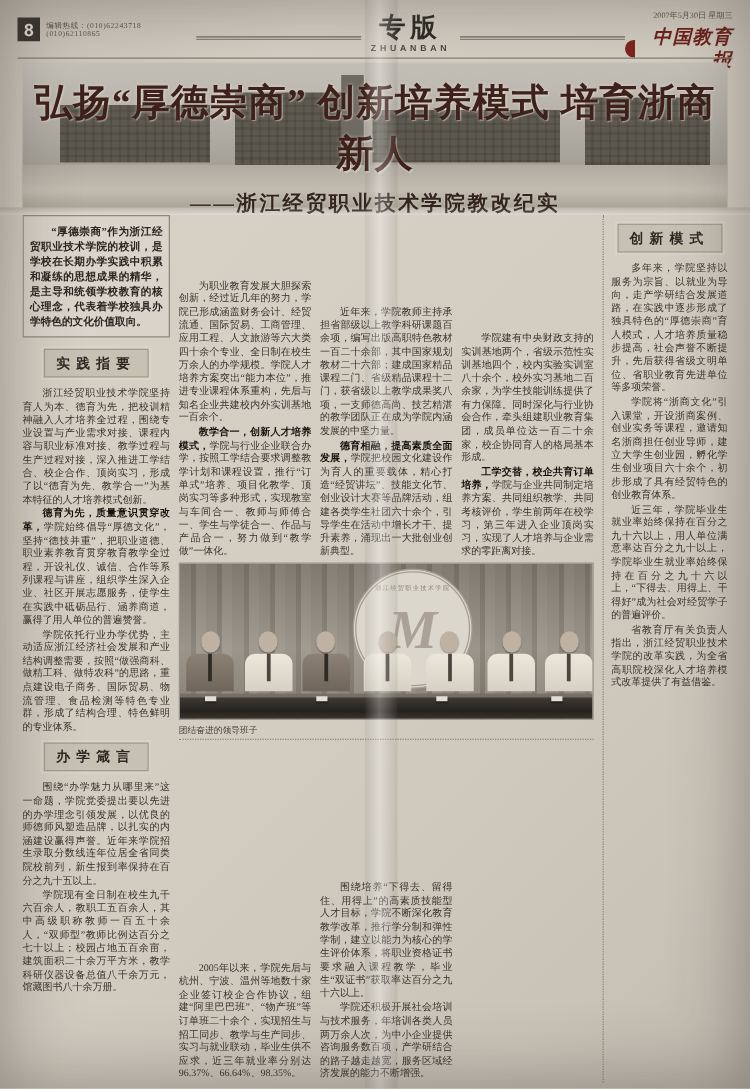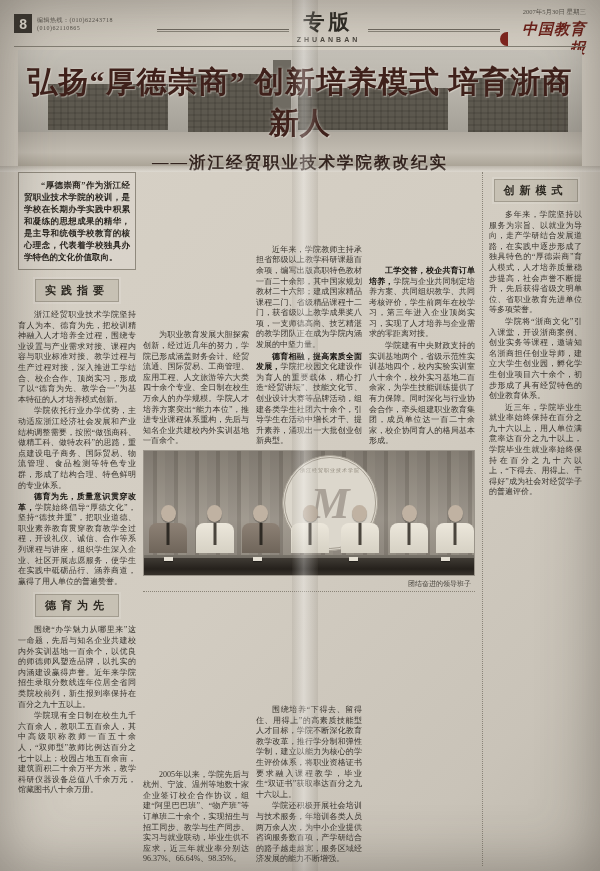--- a/index.html
+++ b/index.html
@@ -82,21 +82,21 @@
   .person{position:absolute;bottom:16px;width:42px;height:54px;}
   .person .head{width:15px;height:17px;border-radius:50%;background:#c0b2a2;margin:0 auto;box-shadow:0 1px 1px rgba(0,0,0,.3);}
   .person .torso{width:38px;height:30px;margin:1px auto 0;background:linear-gradient(#ece7db,#d6d1c4);border-radius:8px 8px 0 0;position:relative;}
   .person .torso::after{content:"";position:absolute;left:50%;top:0;width:3px;height:22px;background:#4a453d;transform:translateX(-50%);}
   .person.dark .torso{background:linear-gradient(#8d8175,#6f655a);}
   .person.dark .torso::after{background:#2e2a24;}
   .table{position:absolute;left:0;bottom:0;width:100%;height:20px;
     background:linear-gradient(#47423b,#25211c 70%,#38332c);}
   .table::before{content:"";position:absolute;top:0;left:0;width:100%;height:3px;background:rgba(210,204,192,.35);}
   .paper{position:absolute;bottom:14px;width:9px;height:4px;background:#e4dfd3;box-shadow:0 1px 1px rgba(0,0,0,.4);}
-  .caption{text-align:right;font-size:7px;color:#45413a;padding:3px 4px 0 0;}
+  .caption{font-size:7px;color:#45413a;padding:3px 4px 0 0;}
   .photo-sep{border-bottom:1px dotted #8a8478;margin:2px 0 4px;}
 </style>
 </head>
 <body>
 
 <div class="masthead">
   <div class="mh-left">
     <div class="pn-box">8</div>
     <div class="hotline">编辑热线：(010)62243718　(010)62110865</div>
   </div>
@@ -129,39 +129,40 @@
 <div class="headline">
   <h1>弘扬“厚德崇商” 创新培养模式 培育浙商新人</h1>
   <h2>——浙江经贸职业技术学院教改纪实</h2>
 </div>
 
 <div class="cols">
   <div class="col col-1">
       <div class="intro-box">“厚德崇商”作为浙江经贸职业技术学院的校训，是学校在长期办学实践中积累和凝练的思想成果的精华，是主导和统领学校教育的核心理念，代表着学校独具办学特色的文化价值取向。</div>
       <div class="sec-h">实践指要</div>
       <p class="body">浙江经贸职业技术学院坚持育人为本、德育为先，把校训精神融入人才培养全过程，围绕专业设置与产业需求对接、课程内容与职业标准对接、教学过程与生产过程对接，深入推进工学结合、校企合作、顶岗实习，形成了以“德育为先、教学合一”为基本特征的人才培养模式创新。</p>
+      <p class="body"><b>德育为先，质量意识贯穿改革，</b>学院始终倡导“厚德文化”，坚持“德技并重”，把职业道德、职业素养教育贯穿教育教学全过程，开设礼仪、诚信、合作等系列课程与讲座，组织学生深入企业、社区开展志愿服务，使学生在实践中砥砺品行、涵养商道，赢得了用人单位的普遍赞誉。</p>
       <p class="body">学院依托行业办学优势，主动适应浙江经济社会发展和产业结构调整需要，按照“做强商科、做精工科、做特农科”的思路，重点建设电子商务、国际贸易、物流管理、食品检测等特色专业群，形成了结构合理、特色鲜明的专业体系。</p>
-      <p class="body"><b>德育为先，质量意识贯穿改革，</b>学院始终倡导“厚德文化”，坚持“德技并重”，把职业道德、职业素养教育贯穿教育教学全过程，开设礼仪、诚信、合作等系列课程与讲座，组织学生深入企业、社区开展志愿服务，使学生在实践中砥砺品行、涵养商道，赢得了用人单位的普遍赞誉。</p>
-      <div class="sec-h">德育为先</div>
-      <p class="body">围绕“办学魅力从哪里来”这一命题，先后与知名企业共建校内外实训基地一百余个，以优良的师德师风塑造品牌，以扎实的内涵建设赢得声誉。近年来学院招生录取分数线连年位居全省同类院校前列，新生报到率保持在百分之九十五以上。</p>
+      <div class="sec-h">办学箴言</div>
+      <p class="body">围绕“办学魅力从哪里来”这一命题，学院党委提出要以先进的办学理念引领发展，以优良的师德师风塑造品牌，以扎实的内涵建设赢得声誉。近年来学院招生录取分数线连年位居全省同类院校前列，新生报到率保持在百分之九十五以上。</p>
       <p class="body">学院现有全日制在校生九千六百余人，教职工五百余人，其中高级职称教师一百五十余人，“双师型”教师比例达百分之七十以上；校园占地五百余亩，建筑面积二十余万平方米，教学科研仪器设备总值八千余万元，馆藏图书八十余万册。</p>
     </div>
 
   <div class="mid">
     <div class="midrow top">
       <div class="mc">
           <p class="body">为职业教育发展大胆探索创新，经过近几年的努力，学院已形成涵盖财务会计、经贸流通、国际贸易、工商管理、应用工程、人文旅游等六大类四十余个专业、全日制在校生万余人的办学规模。学院人才培养方案突出“能力本位”，推进专业课程体系重构，先后与知名企业共建校内外实训基地一百余个。</p>
+          <p class="body"><b>教学合一，创新人才培养模式，</b>学院与行业企业联合办学，按照工学结合要求调整教学计划和课程设置，推行“订单式”培养、项目化教学、顶岗实习等多种形式，实现教室与车间合一、教师与师傅合一、学生与学徒合一、作品与产品合一，努力做到“教学做”一体化。</p>
         </div>
       <div class="mc">
           <p class="body">近年来，学院教师主持承担省部级以上教学科研课题百余项，编写出版高职特色教材一百二十余部，其中国家规划教材二十六部；建成国家精品课程二门、省级精品课程十二门，获省级以上教学成果奖八项，一支师德高尚、技艺精湛的教学团队正在成为学院内涵发展的中坚力量。</p>
           <p class="body"><b>德育相融，提高素质全面发展，</b>学院把校园文化建设作为育人的重要载体，精心打造“经贸讲坛”、技能文化节、创业设计大赛等品牌活动，组建各类学生社团六十余个，引导学生在活动中增长才干、提升素养，涌现出一大批创业创新典型。</p>
         </div>
       <div class="mc">
+          <p class="body">学院建有中央财政支持的实训基地两个，省级示范性实训基地四个，校内实验实训室八十余个，校外实习基地二百余家，为学生技能训练提供了有力保障。同时深化与行业协会合作，牵头组建职业教育集团，成员单位达一百二十余家，校企协同育人的格局基本形成。</p>
           <p class="body"><b>工学交替，校企共育订单培养，</b>学院与企业共同制定培养方案、共同组织教学、共同考核评价，学生前两年在校学习，第三年进入企业顶岗实习，实现了人才培养与企业需求的零距离对接。</p>
-          <p class="body">学院建有中央财政支持的实训基地两个，省级示范性实训基地四个，校内实验实训室八十余个，校外实习基地二百余家，为学生技能训练提供了有力保障。同时深化与行业协会合作，牵头组建职业教育集团，成员单位达一百二十余家，校企协同育人的格局基本形成。</p>
         </div>
     </div>
 
     <div class="photo-wrap">
       <div class="photo">
         <div class="shade"></div>
         <div class="emblem">
           <div class="ring-text">浙江经贸职业技术学院</div>
           <div class="m">M</div>
         </div>
@@ -212,18 +213,19 @@
           <p class="body">学院还积极开展社会培训与技术服务，年培训各类人员两万余人次，为中小企业提供咨询服务数百项，产学研结合的路子越走越宽，服务区域经济发展的能力不断增强。</p>
         </div>
     </div>
   </div>
 
   <div class="col col-5">
       <div class="sec-h">创新模式</div>
       <p class="body">多年来，学院坚持以服务为宗旨、以就业为导向，走产学研结合发展道路，在实践中逐步形成了独具特色的“厚德崇商”育人模式，人才培养质量稳步提高，社会声誉不断提升，先后获得省级文明单位、省职业教育先进单位等多项荣誉。</p>
       <p class="body">学院将“浙商文化”引入课堂，开设浙商案例、创业实务等课程，邀请知名浙商担任创业导师，建立大学生创业园，孵化学生创业项目六十余个，初步形成了具有经贸特色的创业教育体系。</p>
       <p class="body">近三年，学院毕业生就业率始终保持在百分之九十六以上，用人单位满意率达百分之九十以上，学院毕业生就业率始终保持在百分之九十六以上，“下得去、用得上、干得好”成为社会对经贸学子的普遍评价。</p>
+      <p class="body">省教育厅有关负责人指出，浙江经贸职业技术学院的改革实践，为全省高职院校深化人才培养模式改革提供了有益借鉴。</p>
     </div>
 </div>
 
 <div class="crease-v"></div>
 <div class="crease-h"></div>
 <div class="vignette"></div>
 
 </body></html>

